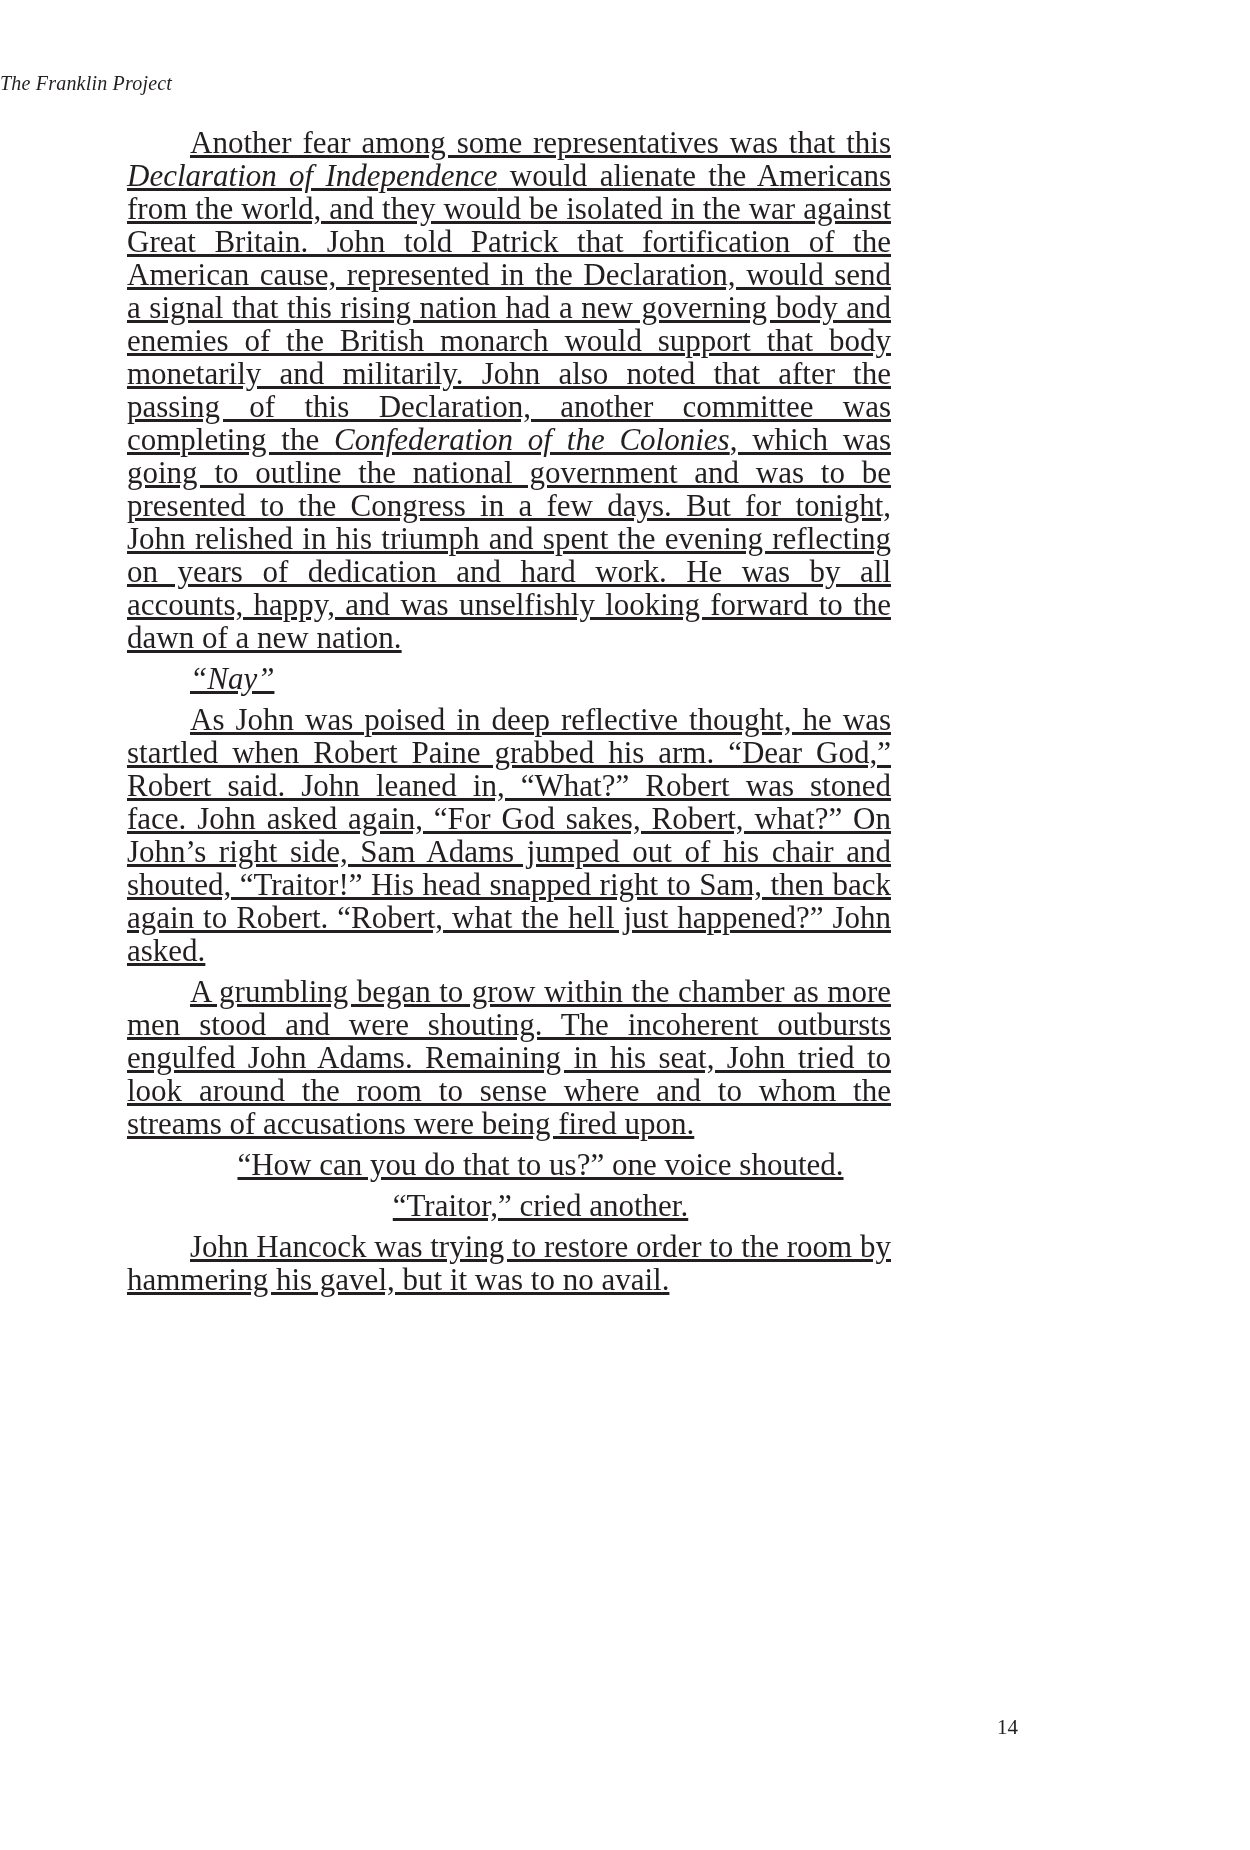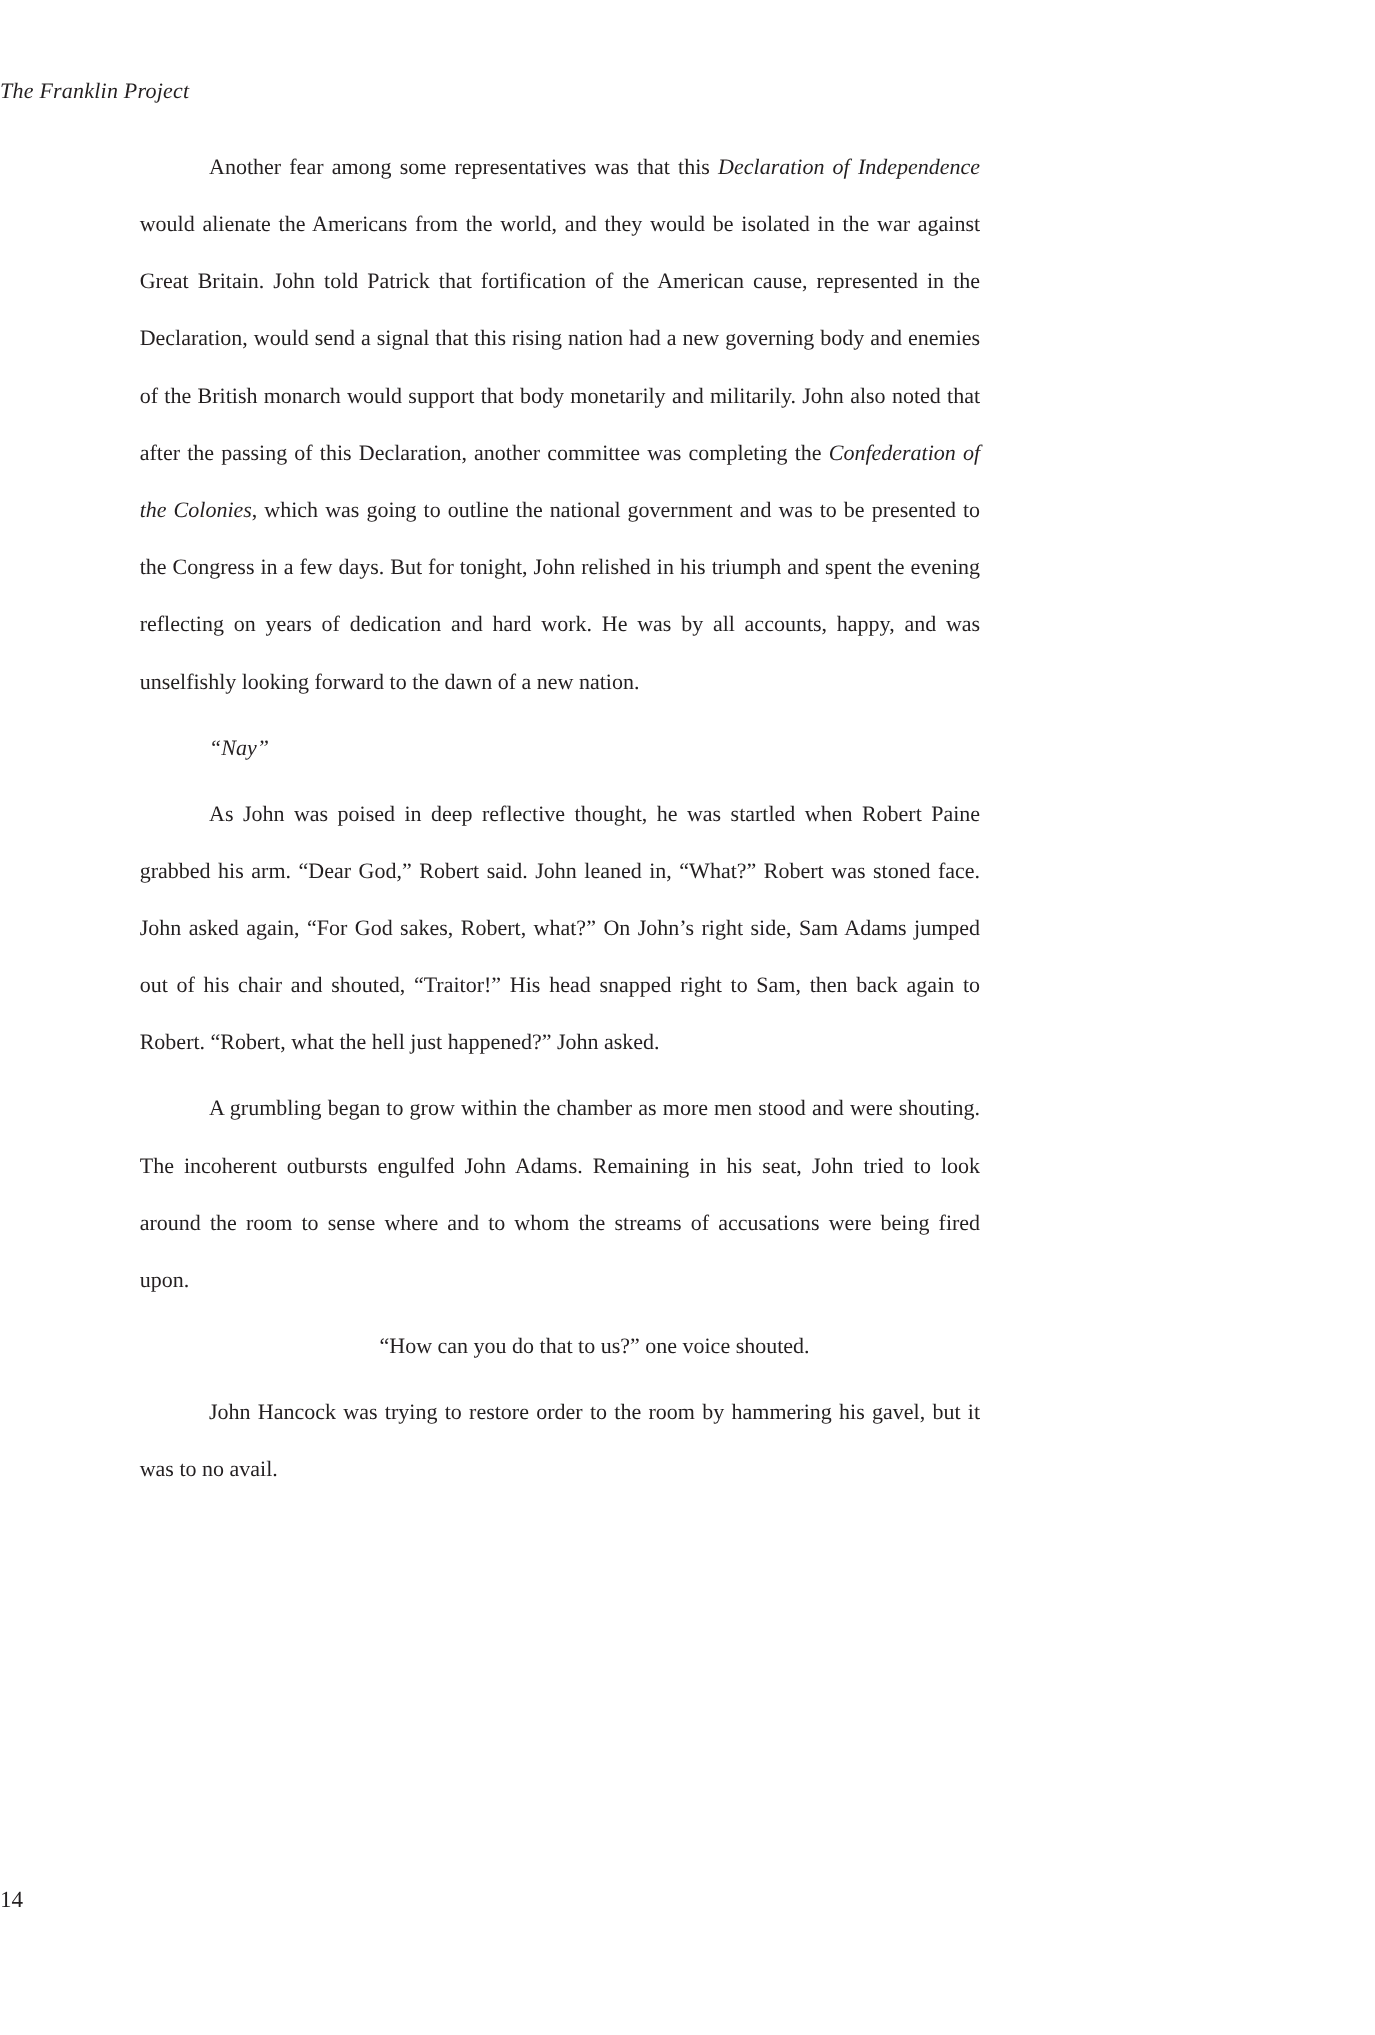--- a/index.html
+++ b/index.html
@@ -23,37 +23,38 @@
       text-align: left;
       font-style: italic;
       font-size: 20px;
       letter-spacing: 0.2px;
     }
     .body-text {
       position: absolute;
       top: 126px;
       left: 127px;
       width: 764px;
-      font-size: 20px;
-      line-height: 52px;
+      font-size: 31px;
+      line-height: 33px;
+      text-decoration: underline;
     }
     .para {
       margin: 0 0 8px 0;
       text-indent: 63px;
       text-align: justify;
       hyphens: manual;
     }
     .para.last-left { text-align: center; }
     .para em { font-style: italic; }
     .page-number {
       position: absolute;
       top: 1715px;
       left: 0;
       width: 1018px;
-      text-align: left;
+      text-align: right;
       font-size: 21px;
     }
   </style>
 </head>
 <body>
 
 <div class="running-head">The Franklin Project</div>
 
 <div class="body-text">
   <p class="para">
@@ -64,18 +65,21 @@
   </p>
   <p class="para">
     <span>As John was poised in deep reflective thought, he was startled when Robert Paine grabbed his arm. “Dear God,” Robert said. John leaned in, “What?” Robert was stoned face. John asked again, “For God sakes, Robert, what?” On John’s right side, Sam Adams jumped out of his chair and shouted, “Traitor!” His head snapped right to Sam, then back again to Robert. “Robert, what the hell just happened?” John asked.</span>
   </p>
   <p class="para">
     <span>A grumbling began to grow within the chamber as more men stood and were shouting. The incoherent outbursts engulfed John Adams. Remaining in his seat, John tried to look around the room to sense where and to whom the streams of accusations were being fired upon.</span>
   </p>
   <p class="para last-left">
     <span>“How can you do that to us?” one voice shouted.</span>
   </p>
+  <p class="para last-left">
+    <span>“Traitor,” cried another.</span>
+  </p>
   <p class="para">
     <span>John Hancock was trying to restore order to the room by hammer­ing his gavel, but it was to no avail.</span>
   </p>
 </div>
 
 <div class="page-number">14</div>
 
 </body></html>

